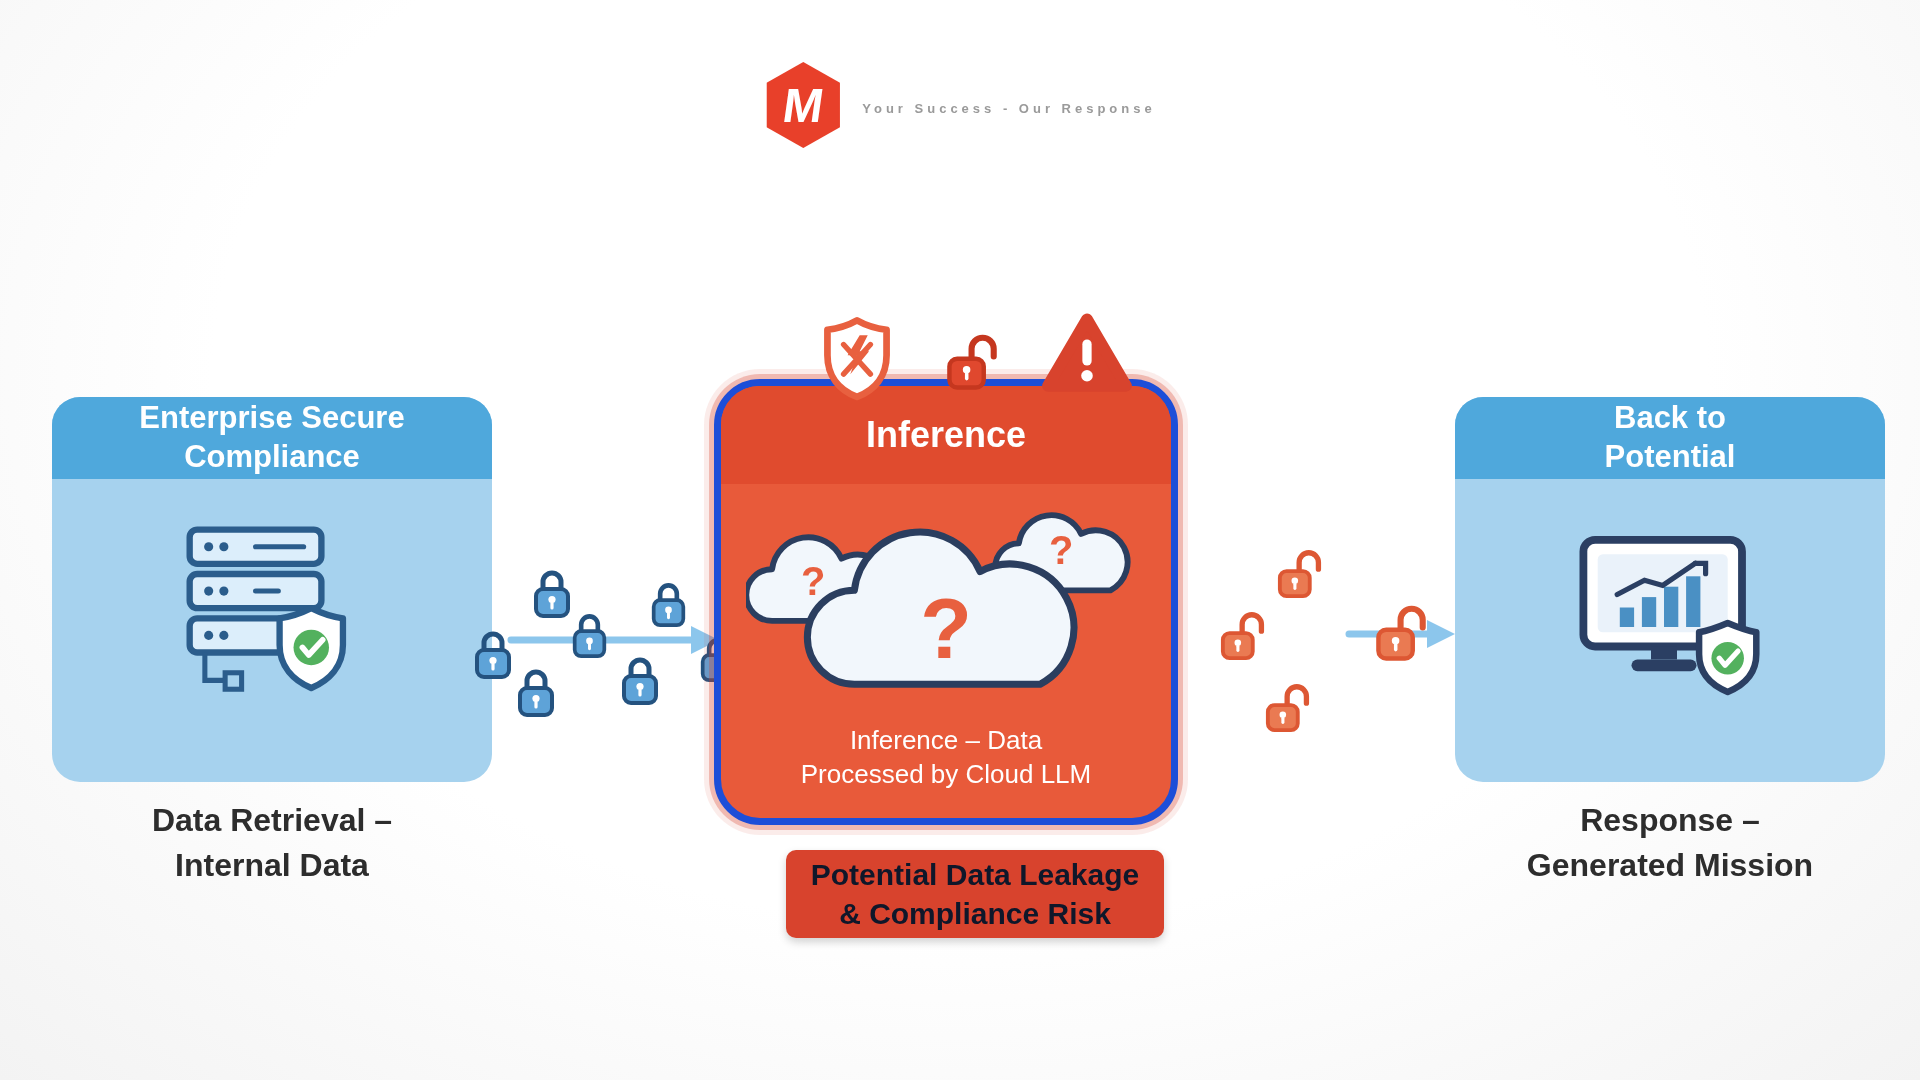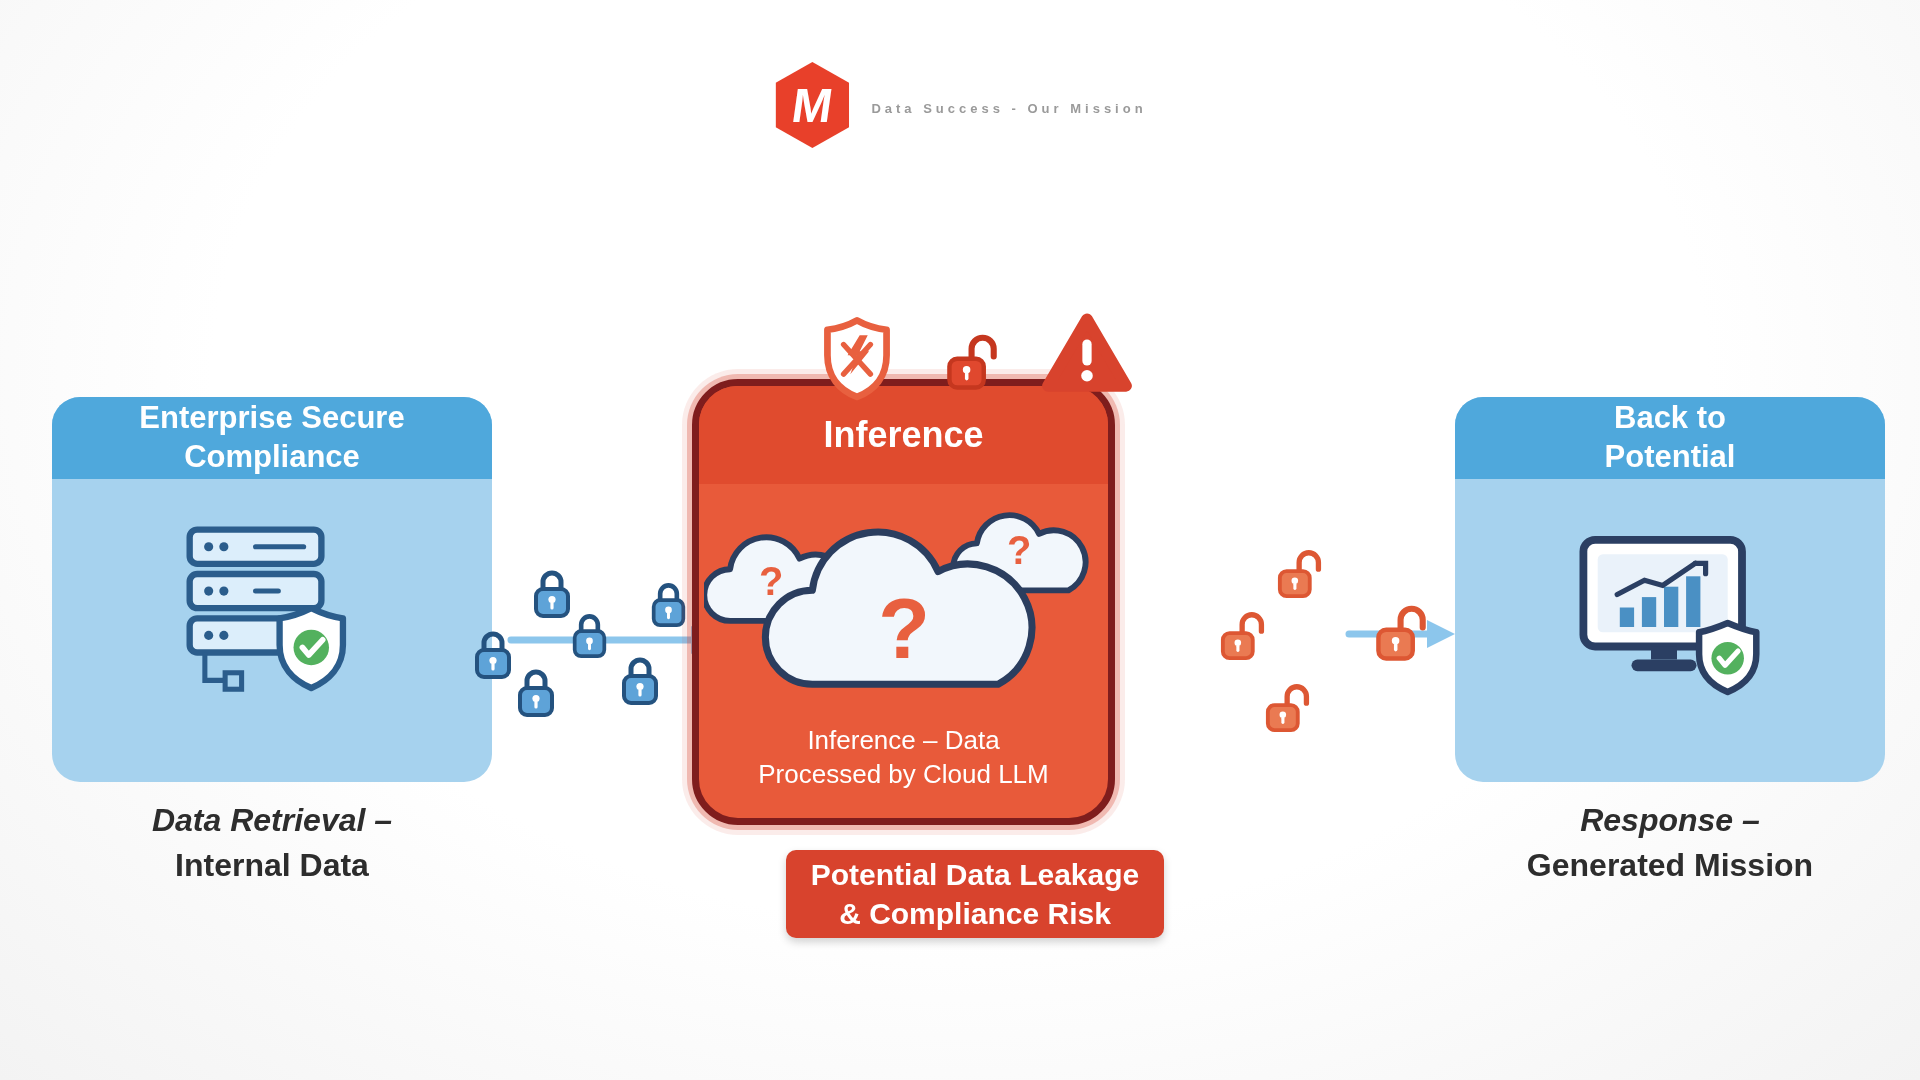--- a/index.html
+++ b/index.html
@@ -21,38 +21,38 @@
   .tagline { margin-top:7px; font-size:13px; letter-spacing:4px; color:#9a9a9a; font-weight:600; }
 
   
   .panel { position:absolute; border-radius:28px; background:var(--blue-body,#a6d2ee); }
   .panel-header { height:82px; border-radius:28px 28px 0 0; background:var(--blue-header,#4fa8dc);
     display:flex; flex-direction:column; align-items:center; justify-content:center;
     color:#fff; font-size:31px; font-weight:700; line-height:1.25; text-align:center; }
   .panel-icon { display:flex; align-items:center; justify-content:center; height:270px; }
 
   .caption { position:absolute; text-align:center; font-size:32px; color:#2d2d2d; line-height:1.4; }
-  .caption .cap1 { display:block; font-weight:700;font-style:italic; }
+  .caption .cap1 { display:block; font-weight:700; }
   .caption .cap2 { display:block; font-weight:700; }
 
   
-  .center-box { position:absolute; left:692px; top:379px; width:423px; height:446px;
-    background:var(--red-body,#e85a3a); border:7px solid #7f1d1d; border-radius:46px;
+  .center-box { position:absolute; left:714px; top:379px; width:464px; height:446px;
+    background:var(--red-body,#e85a3a); border:7px solid #1d4ed8; border-radius:46px;
     box-shadow:0 0 0 5px rgba(216,67,45,.30), 0 0 0 10px rgba(216,67,45,.10); }
   .center-header { position:absolute; left:0; right:0; top:0; height:98px;
     background:var(--red-header,#e04b2e); border-radius:38px 38px 0 0;
     display:flex; align-items:center; justify-content:center;
     color:#fff; font-size:36px; font-weight:700; }
   .center-cloud { position:absolute; left:50%; top:108px; transform:translateX(-50%); }
   .center-caption { position:absolute; left:0; right:0; top:338px; text-align:center;
     color:#fff; font-size:26px; line-height:1.3; font-weight:500; }
   .center-caption span { display:block; }
 
   .risk-badge { position:absolute; left:786px; top:850px; width:378px; height:88px;
-    background:var(--badge-red,#d8432d); border-radius:10px; color:#ffffff;
+    background:var(--badge-red,#d8432d); border-radius:10px; color:#0f172a;
     display:flex; flex-direction:column; align-items:center; justify-content:center;
     font-size:30px; font-weight:700; line-height:1.3; text-align:center;
     box-shadow:0 4px 8px rgba(0,0,0,.18); }
 
   
   .abs { position:absolute; }
   .lock-blue   { --lock-body:#5ea3d8; --lock-dark:#24527f; }
   .lock-orange { --lock-body:#ea7a52; --lock-dark:#dd5733; }
   .lock-red    { --lock-body:#e0482e; --lock-dark:#c5371f; }
 </style>
@@ -76,21 +76,21 @@
         <rect x="18" y="38" width="3.2" height="7.5" rx="1.6" fill="#ffffff"></rect>
       </symbol>
     </defs>
   </svg>
 
   <header class="logo">
     <div class="logo-hex">
       <span class="logo-m">M</span>
     </div>
     <div>
-      <div class="tagline">Data Success - Our Mission</div>
+      <div class="tagline">Your Success - Our Response</div>
     </div>
   </header>
 
   <section class="panel" style="left:52px; top:397px; width:440px; height:385px;">
     <div class="panel-header">
       <span>Enterprise Secure</span>
       <span>Compliance</span>
     </div>
     <div class="panel-icon">
       <svg width="190" height="185" viewBox="0 0 150 146">

